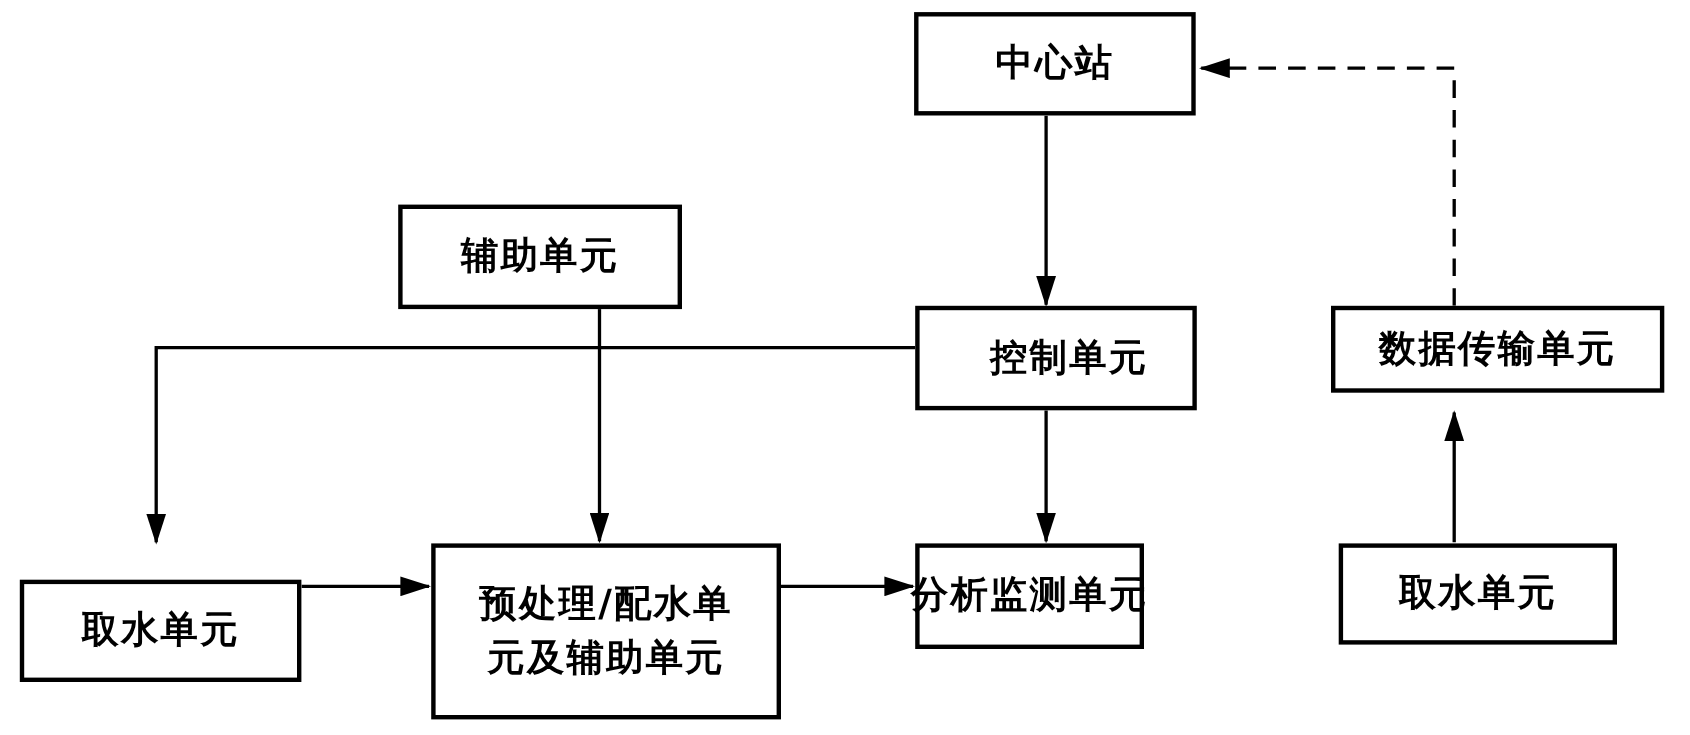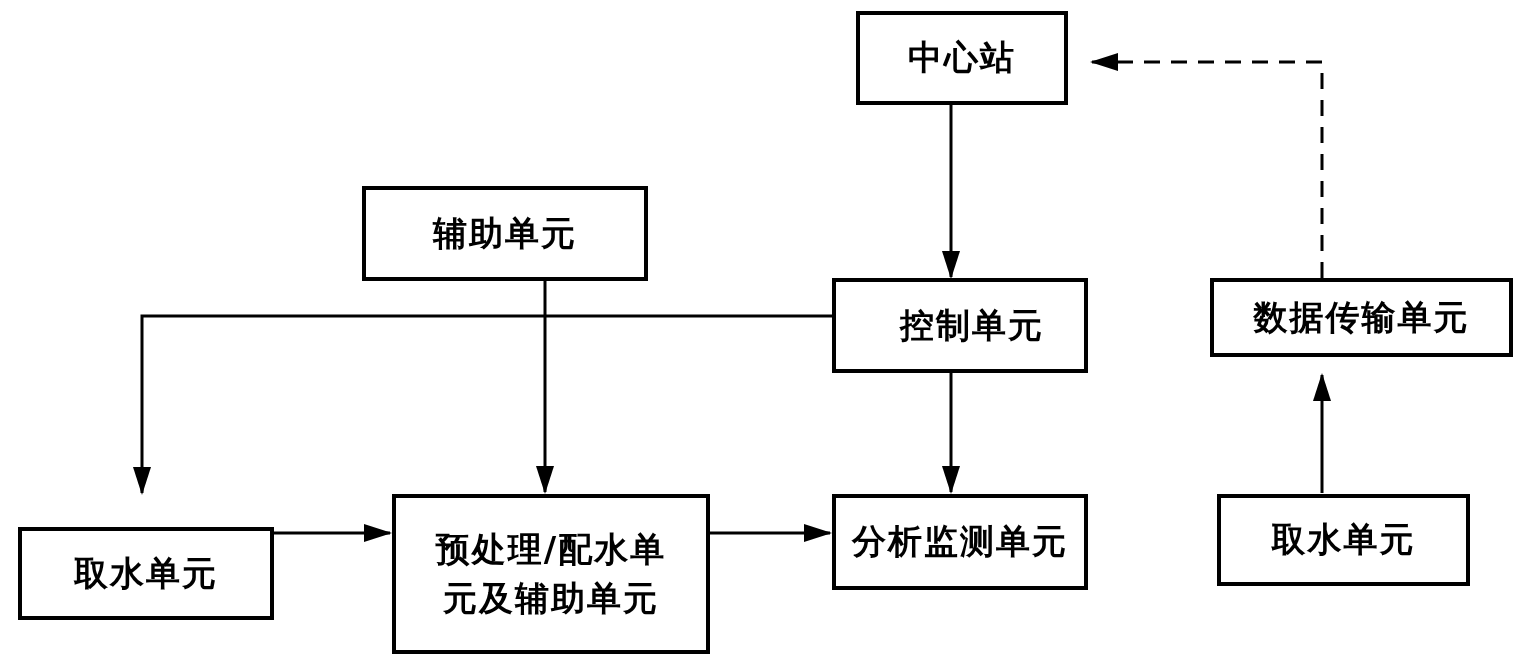--- a/index.html
+++ b/index.html
@@ -27,27 +27,27 @@
     justify-content: center;
     font-size: 34px;
     font-weight: bold;
     color: #000000;
     letter-spacing: 2px;
     line-height: 1.45;
     text-align: center;
     white-space: nowrap;
   }
   
-  .n-central      { left: 856px;  top: 11px;  width: 212px; height: 94px;  }
-  .n-auxiliary    { left: 362px;  top: 186px; width: 286px; height: 95px;  }
+  .n-central      { left: 831px;  top: 11px;  width: 256px; height: 94px;  }
+  .n-auxiliary    { left: 362px;  top: 186px; width: 258px; height: 95px;  }
   .n-control      { left: 832px;  top: 278px; width: 256px; height: 95px; padding-left: 24px;  }
   .n-transmission { left: 1210px; top: 278px; width: 303px; height: 79px;  }
   .n-intake       { left: 18px;   top: 495px; width: 256px; height: 93px; margin-top: 32px;  }
   .n-pretreat     { left: 392px;  top: 494px; width: 318px; height: 160px; }
-  .n-analysis     { left: 832px;  top: 494px; width: 256px; height: 96px;  }
+  .n-analysis     { left: 832px;  top: 494px; width: 208px; height: 96px;  }
   .n-collection   { left: 1217px; top: 494px; width: 253px; height: 92px;  }
   .edge { stroke: #000000; stroke-width: 3; fill: none; }
   .edge.dashed { stroke-dasharray: 16 11; }
 </style>
 </head>
 <body>
 
 <div class="canvas">
 
   <svg class="connectors" viewBox="0 0 1536 668" xmlns="http://www.w3.org/2000/svg">

